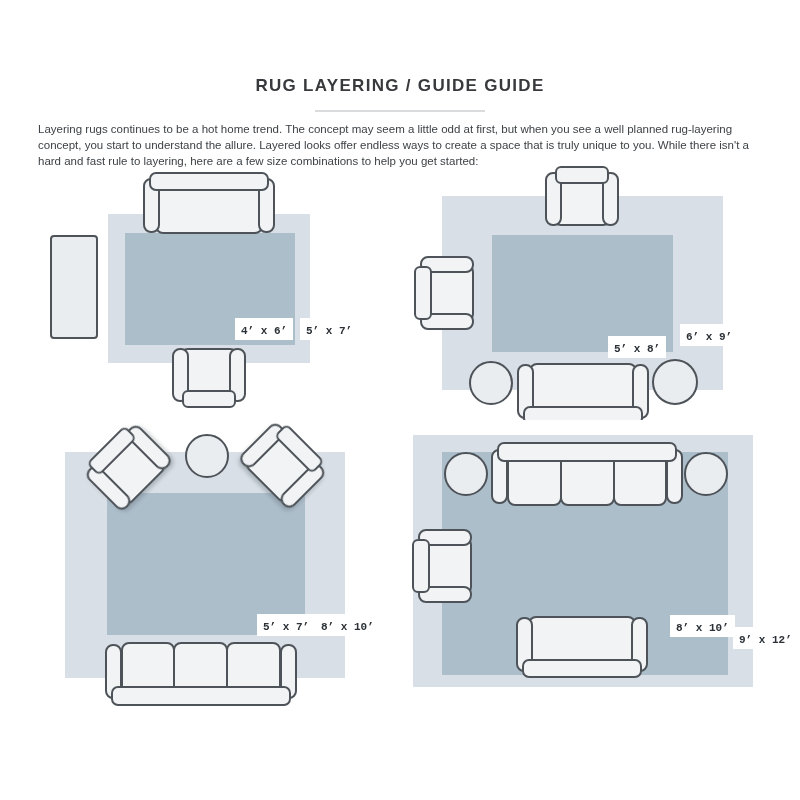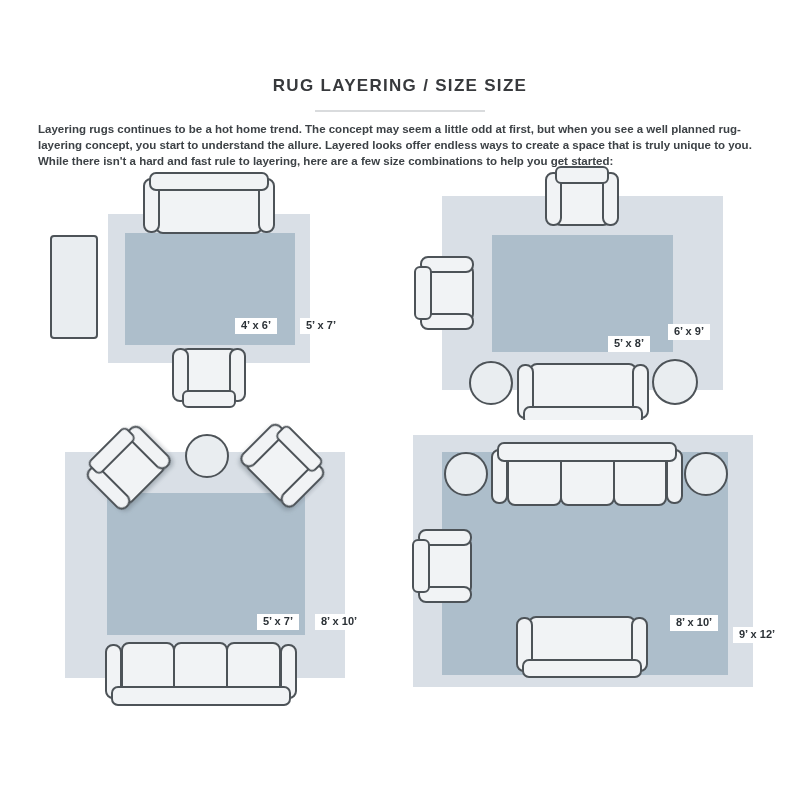--- a/index.html
+++ b/index.html
@@ -9,30 +9,30 @@
     --label-bg:#ffffff; --label-text:#2b3136;
   }
   *{box-sizing:border-box;}
   html,body{margin:0;padding:0;background:#fff;}
   .page{position:relative;width:800px;height:800px;background:var(--page-bg);
         font-family:"Liberation Sans",sans-serif;overflow:hidden;}
   .page-title{margin:0;padding-top:76px;text-align:center;font-size:17px;font-weight:700;
         letter-spacing:1.3px;color:var(--title-text);}
   .title-divider{width:170px;height:2px;background:var(--divider);margin:14px auto 9px;}
   .intro{margin:0 40px 0 38px;width:716px;font-size:11.5px;line-height:16px;
-        font-weight:700;color:var(--body-text);}
+        font-weight:400;color:var(--body-text);}
   .room{position:absolute;}
   .room svg{position:absolute;left:0;top:0;}
   .rug-outer{fill:var(--rug-outer);}
   .rug-inner{fill:var(--rug-inner);}
   .furn{fill:var(--furniture-fill);stroke:var(--furniture-stroke);stroke-width:2px;stroke-linejoin:round;}
   .tbl{fill:var(--table-fill);stroke:var(--furniture-stroke);stroke-width:2px;}
   .shadow{filter:drop-shadow(1px 3px 2px rgba(96,107,118,.4));}
   .size-label{position:absolute;background:var(--label-bg);color:var(--label-text);
-        font-size:11px;font-weight:700;line-height:13px;padding:1px 6px 2px;white-space:nowrap;}
+        font-size:11px;font-weight:700;line-height:13px;padding:7px 6px 2px;white-space:nowrap;font-family:Liberation Mono, monospace;}
 </style>
 </head>
 <body>
 
 <div class="page">
 
   <svg width="0" height="0" style="position:absolute" aria-hidden="true">
     <defs>
       <g id="fw-loveseat">
         <rect class="furn" x="12" y="8" width="106" height="52" rx="7"></rect>
@@ -51,21 +51,21 @@
       <g id="fw-chair">
         <rect class="furn" x="8" y="6" width="56" height="52" rx="7"></rect>
         <rect class="furn" x="0" y="6" width="15" height="52" rx="7"></rect>
         <rect class="furn" x="57" y="6" width="15" height="52" rx="7"></rect>
         <rect class="furn" x="10" y="0" width="52" height="16" rx="5"></rect>
       </g>
     </defs>
   </svg>
 
   <header>
-    <h1 class="page-title">RUG LAYERING / SIZE SIZE</h1>
+    <h1 class="page-title">RUG LAYERING / GUIDE GUIDE</h1>
     <div class="title-divider"></div>
     <p class="intro">Layering rugs continues to be a hot home trend. The concept may seem a little odd at first, but when you see a well planned rug-layering concept, you start to understand the allure. Layered looks offer endless ways to create a space that is truly unique to you. While there isn't a hard and fast rule to layering, here are a few size combinations to help you get started:</p>
   </header>
 
   <div class="room" style="left:40px;top:165px;width:320px;height:250px">
     <svg viewBox="0 0 320 250" width="320" height="250">
       <rect class="rug-outer" x="68" y="49" width="202" height="149"></rect>
       <rect class="rug-inner" x="85" y="68" width="170" height="112"></rect>
       <use href="#fw-loveseat" x="104" y="8"></use>
       <rect class="tbl" x="11" y="71" width="46" height="102" rx="3"></rect>
@@ -79,21 +79,21 @@
     <svg viewBox="0 0 360 255" width="360" height="255">
       <rect class="rug-outer" x="42" y="31" width="281" height="194"></rect>
       <rect class="rug-inner" x="92" y="70" width="181" height="117"></rect>
       <use href="#fw-chair" x="146" y="2"></use>
       <use href="#fw-chair" transform="translate(10,97) rotate(-90 36 31)"></use>
       <circle class="tbl" cx="91" cy="218" r="21"></circle>
       <circle class="tbl" cx="275" cy="217" r="22"></circle>
       <use href="#fw-loveseat" transform="translate(118,197) rotate(180 65 31)"></use>
     </svg>
     <div class="size-label" style="left:208px;top:171px">5’ x 8’</div>
-    <div class="size-label" style="left:268px;top:159px">6’ x 9’</div>
+    <div class="size-label" style="left:280px;top:159px">6’ x 9’</div>
   </div>
 
   <div class="room" style="left:40px;top:420px;width:330px;height:300px">
     <svg viewBox="0 0 330 300" width="330" height="300">
       <rect class="rug-outer" x="25" y="32" width="280" height="226"></rect>
       <rect class="rug-inner" x="67" y="73" width="198" height="142"></rect>
       <circle class="tbl" cx="167" cy="36" r="21"></circle>
       <use href="#fw-chair" class="shadow" transform="translate(52,16) rotate(-45 36 31)"></use>
       <use href="#fw-chair" class="shadow" transform="translate(207,14) rotate(45 36 31)"></use>
       <use href="#fw-sofa3" transform="translate(66,223) rotate(180 95 31)"></use>

